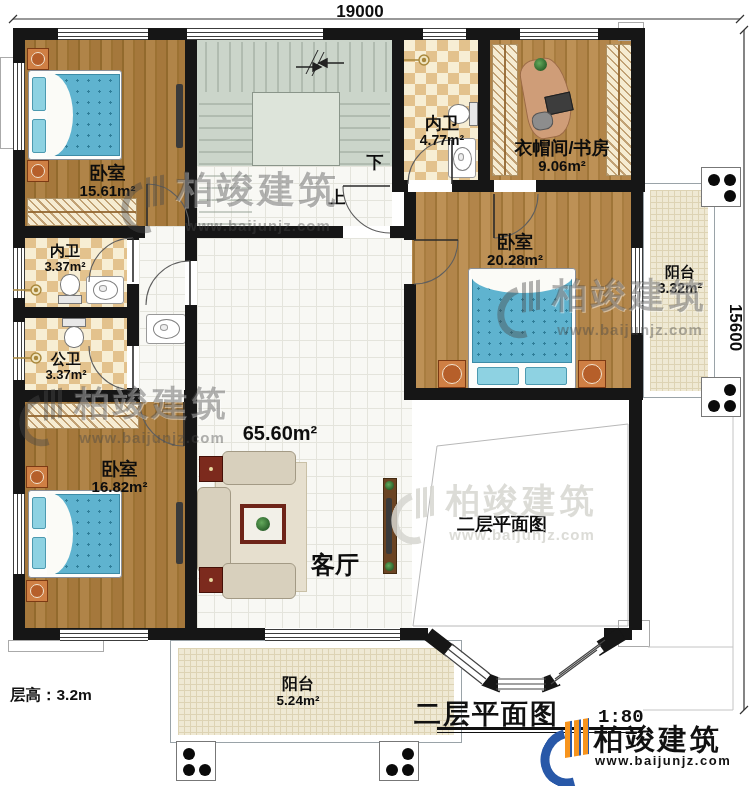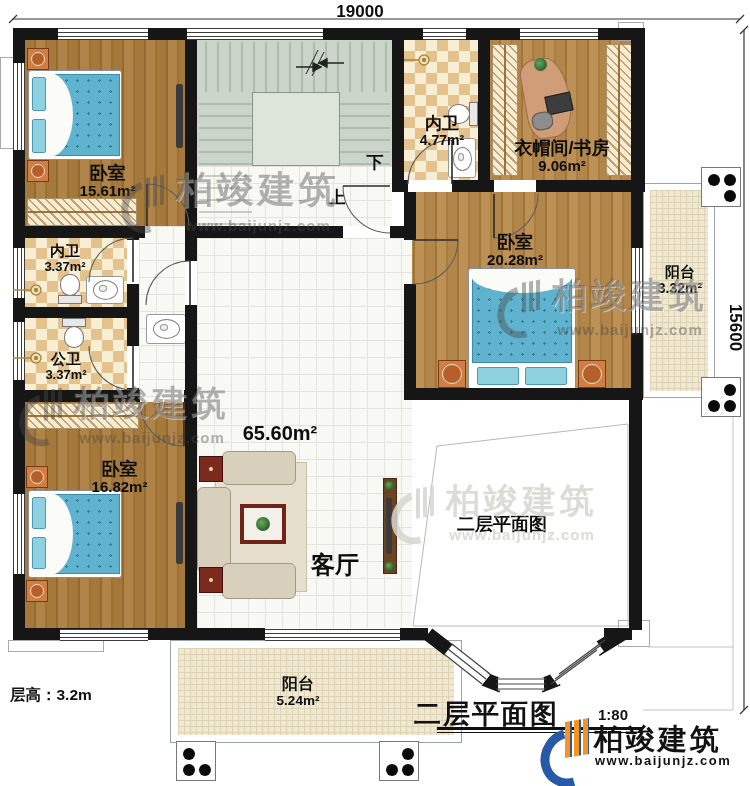--- a/index.html
+++ b/index.html
@@ -391,20 +391,20 @@
       <div class="brand" style="font-size:34px;">柏竣建筑</div>
       <div class="url">www.baijunjz.com</div>
     </span>
   </div>
 
   <div class="ttl" style="left:10px;top:685px;font-size:15.5px;font-weight:600;">
     <span>层高：</span><span>3.2m</span>
   </div>
 
   <div class="ttl" style="left:414px;top:696px;font-size:27px;letter-spacing:2px;text-align:center;">二层平面图</div>
-  <div class="ttl" style="left:598px;top:706px;font-size:15px;">1:80</div>
+  <div class="ttl" style="left:598px;top:706px;font-size:19px;font-family:Liberation Mono, monospace;">1:80</div>
   <div style="position:absolute;left:437px;top:727px;width:206px;height:2.6px;background:#111;z-index:8;"></div>
   <div style="position:absolute;left:437px;top:732px;width:206px;height:1.2px;background:#111;z-index:8;"></div>
   <span class="logo-glyph" style="left:541px;top:718px;"></span>
   <div class="ttl" style="left:594px;top:720px;font-size:29px;font-weight:900;letter-spacing:3px;">柏竣建筑</div>
   <div class="ttl" style="left:595px;top:753px;font-size:13px;font-weight:700;letter-spacing:1.5px;">www.baijunjz.com</div>
 
 </div>
 
 </body></html>

